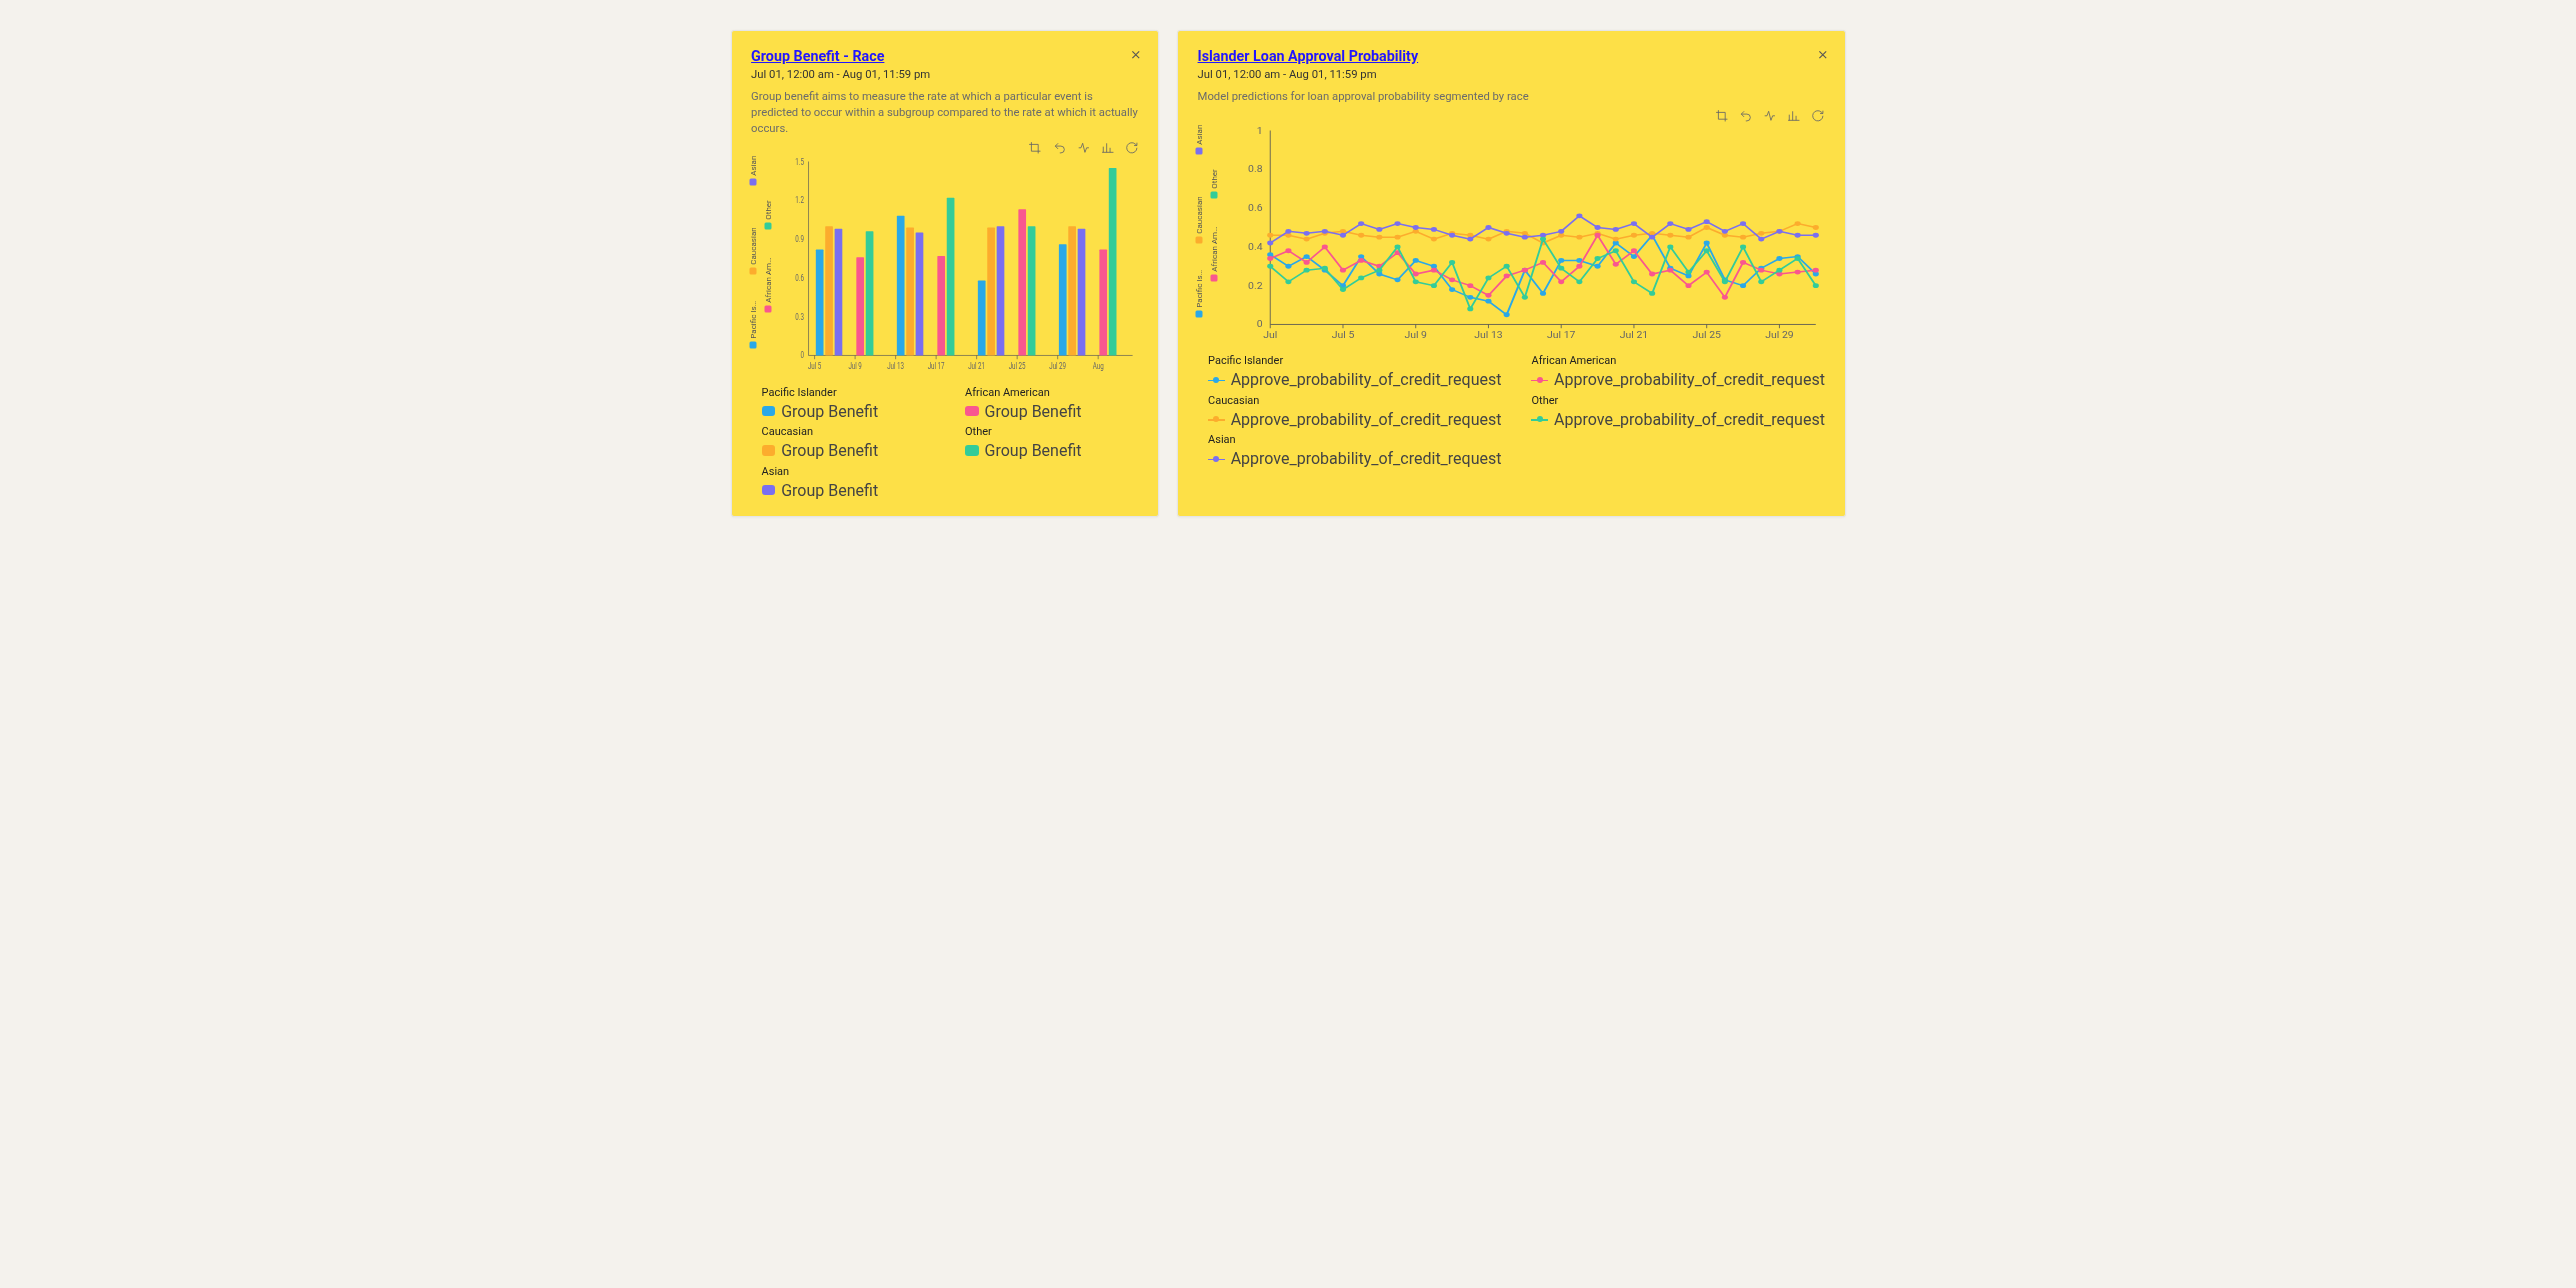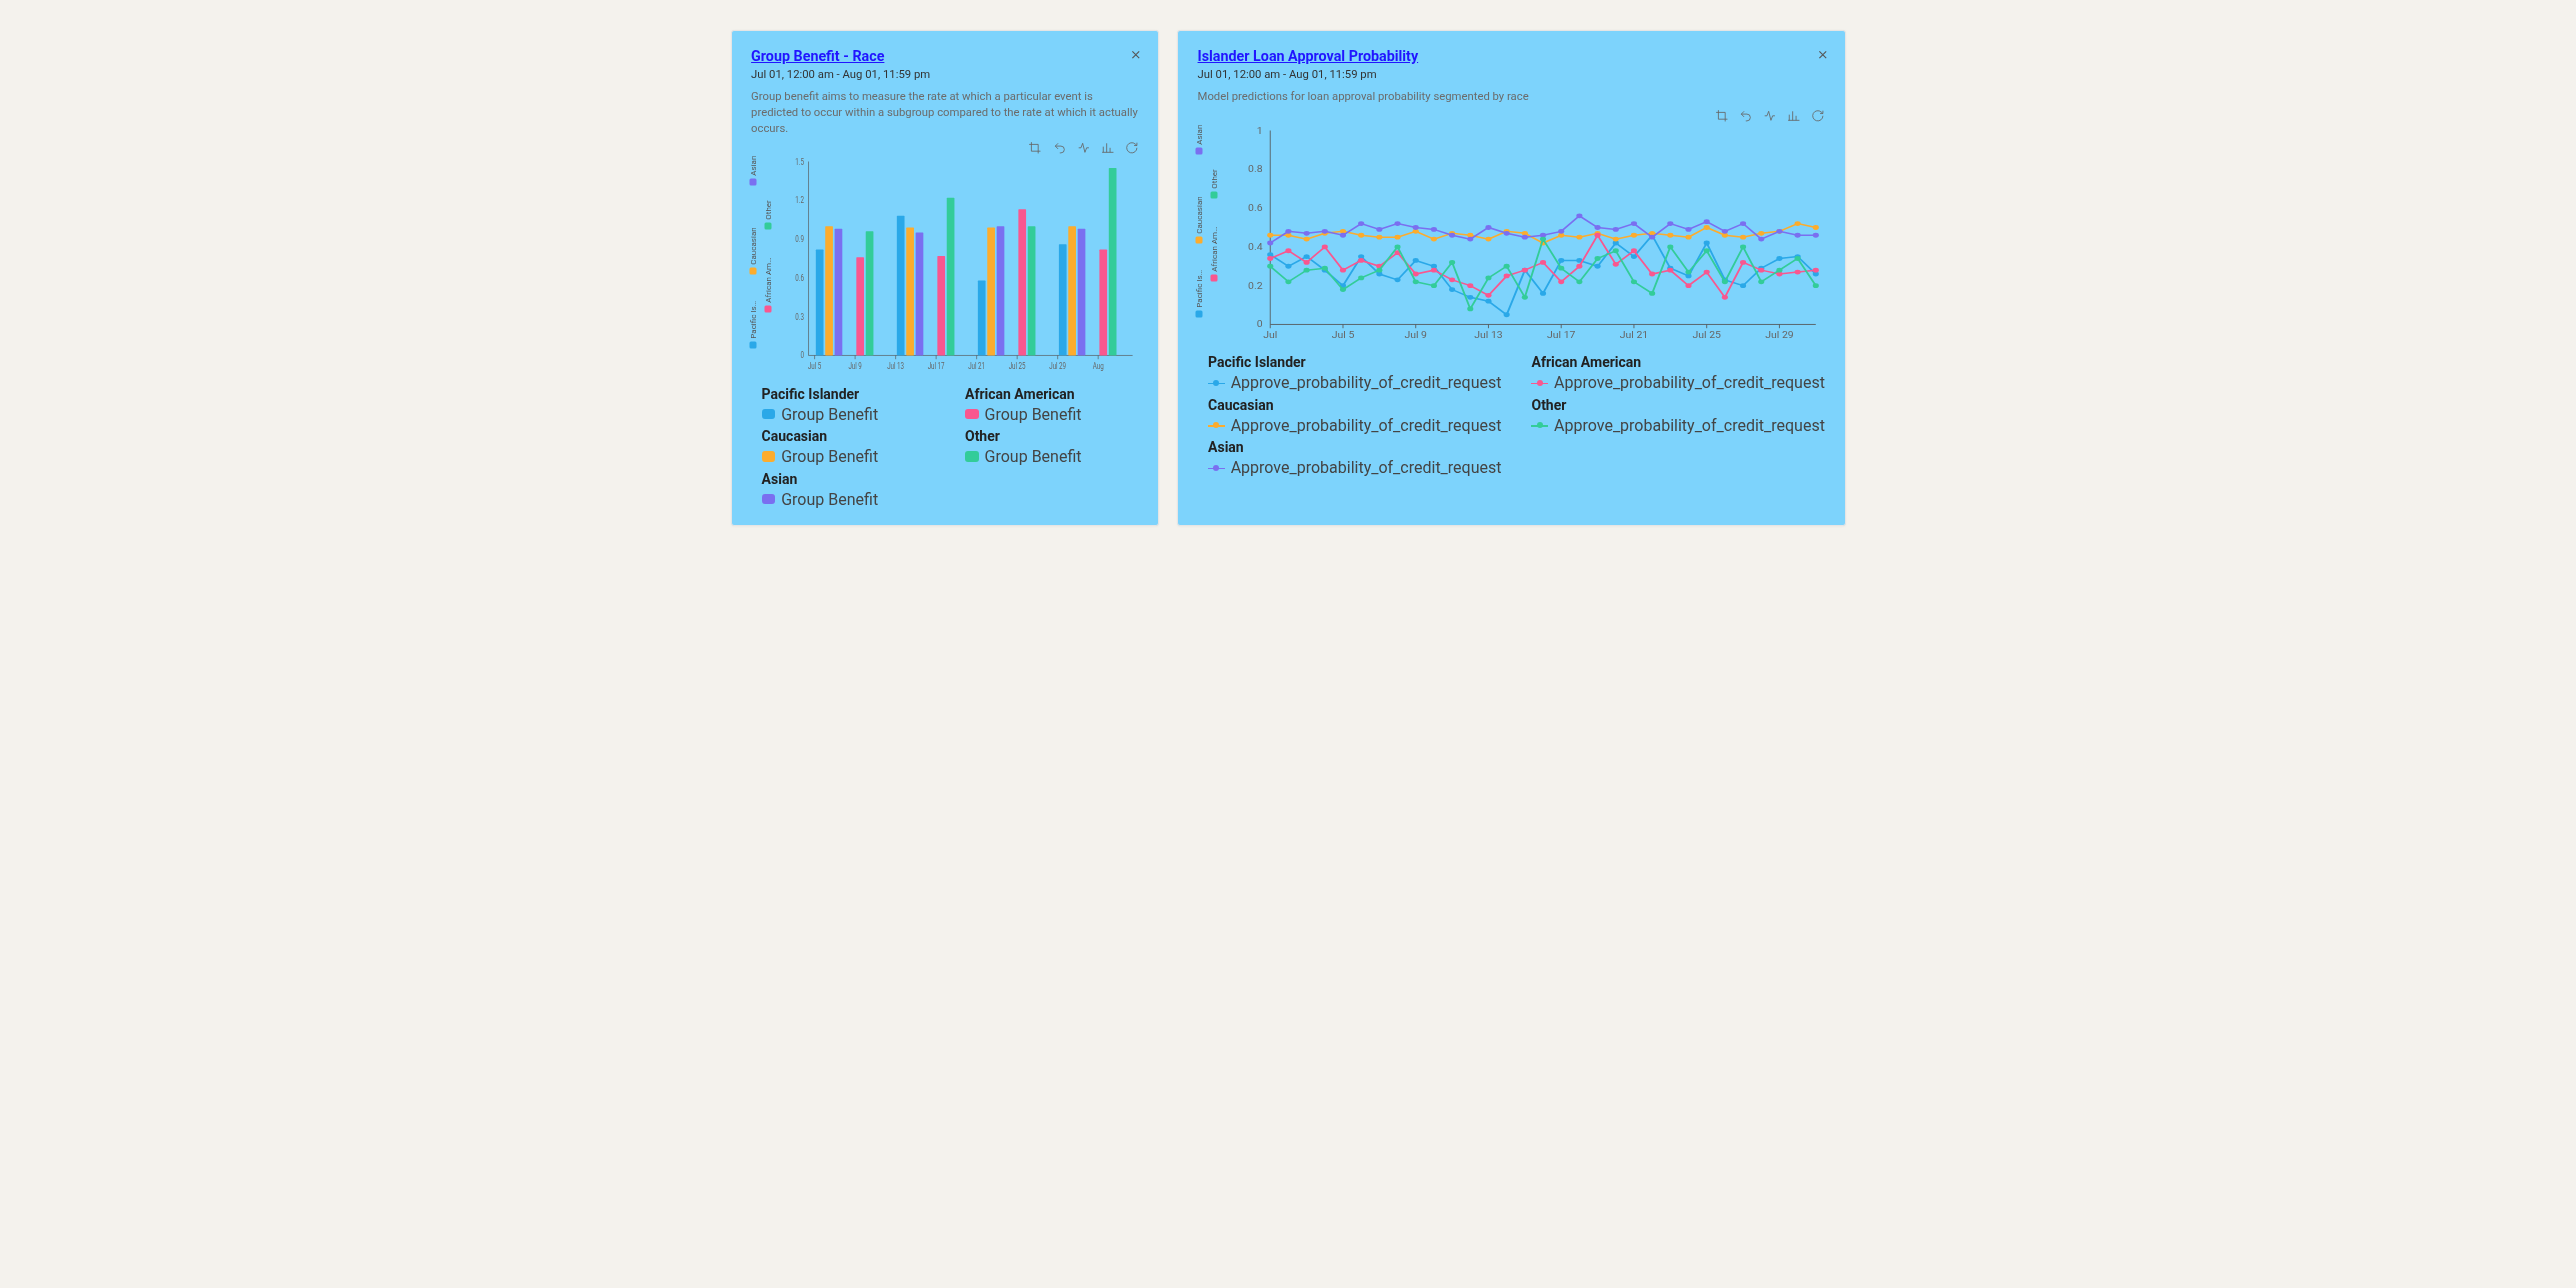--- a/index.html
+++ b/index.html
@@ -9,21 +9,21 @@
     padding: 30px;
     color: #333;
   }
   .dashboard {
     display: flex;
     gap: 18px;
     max-width: 1115px;
     margin: 0 auto;
   }
   .card {
-    background: #7dd3fc;
+    background: #fde047;
     border: 0.8px solid #e5e5e5;
     border-radius: 3px;
     box-shadow: 0 0.8px 2.3px rgba(0,0,0,0.04);
     flex: 1;
     padding: 16.6px 19.6px 16.6px 19.6px;
     position: relative;
   }
   .card-title {
     color: #2115ff;
     font-size: 14.3px;
@@ -91,22 +91,22 @@
 
   
   .bottom-legend {
     display: grid;
     grid-template-columns: 1fr 1fr;
     gap: 4.5px 30px;
     margin-top: 10.5px;
     padding-left: 10.5px;
   }
   .lg-group .lg-title {
-    font-size: 14px;
-    font-weight: 700;
+    font-size: 11px;
+    font-weight: 400;
     color: #222;
     margin-bottom: 3px;
   }
   .lg-item {
     display: flex;
     align-items: center;
     gap: 6px;
     font-size: 16px;
     color: #444;
   }

